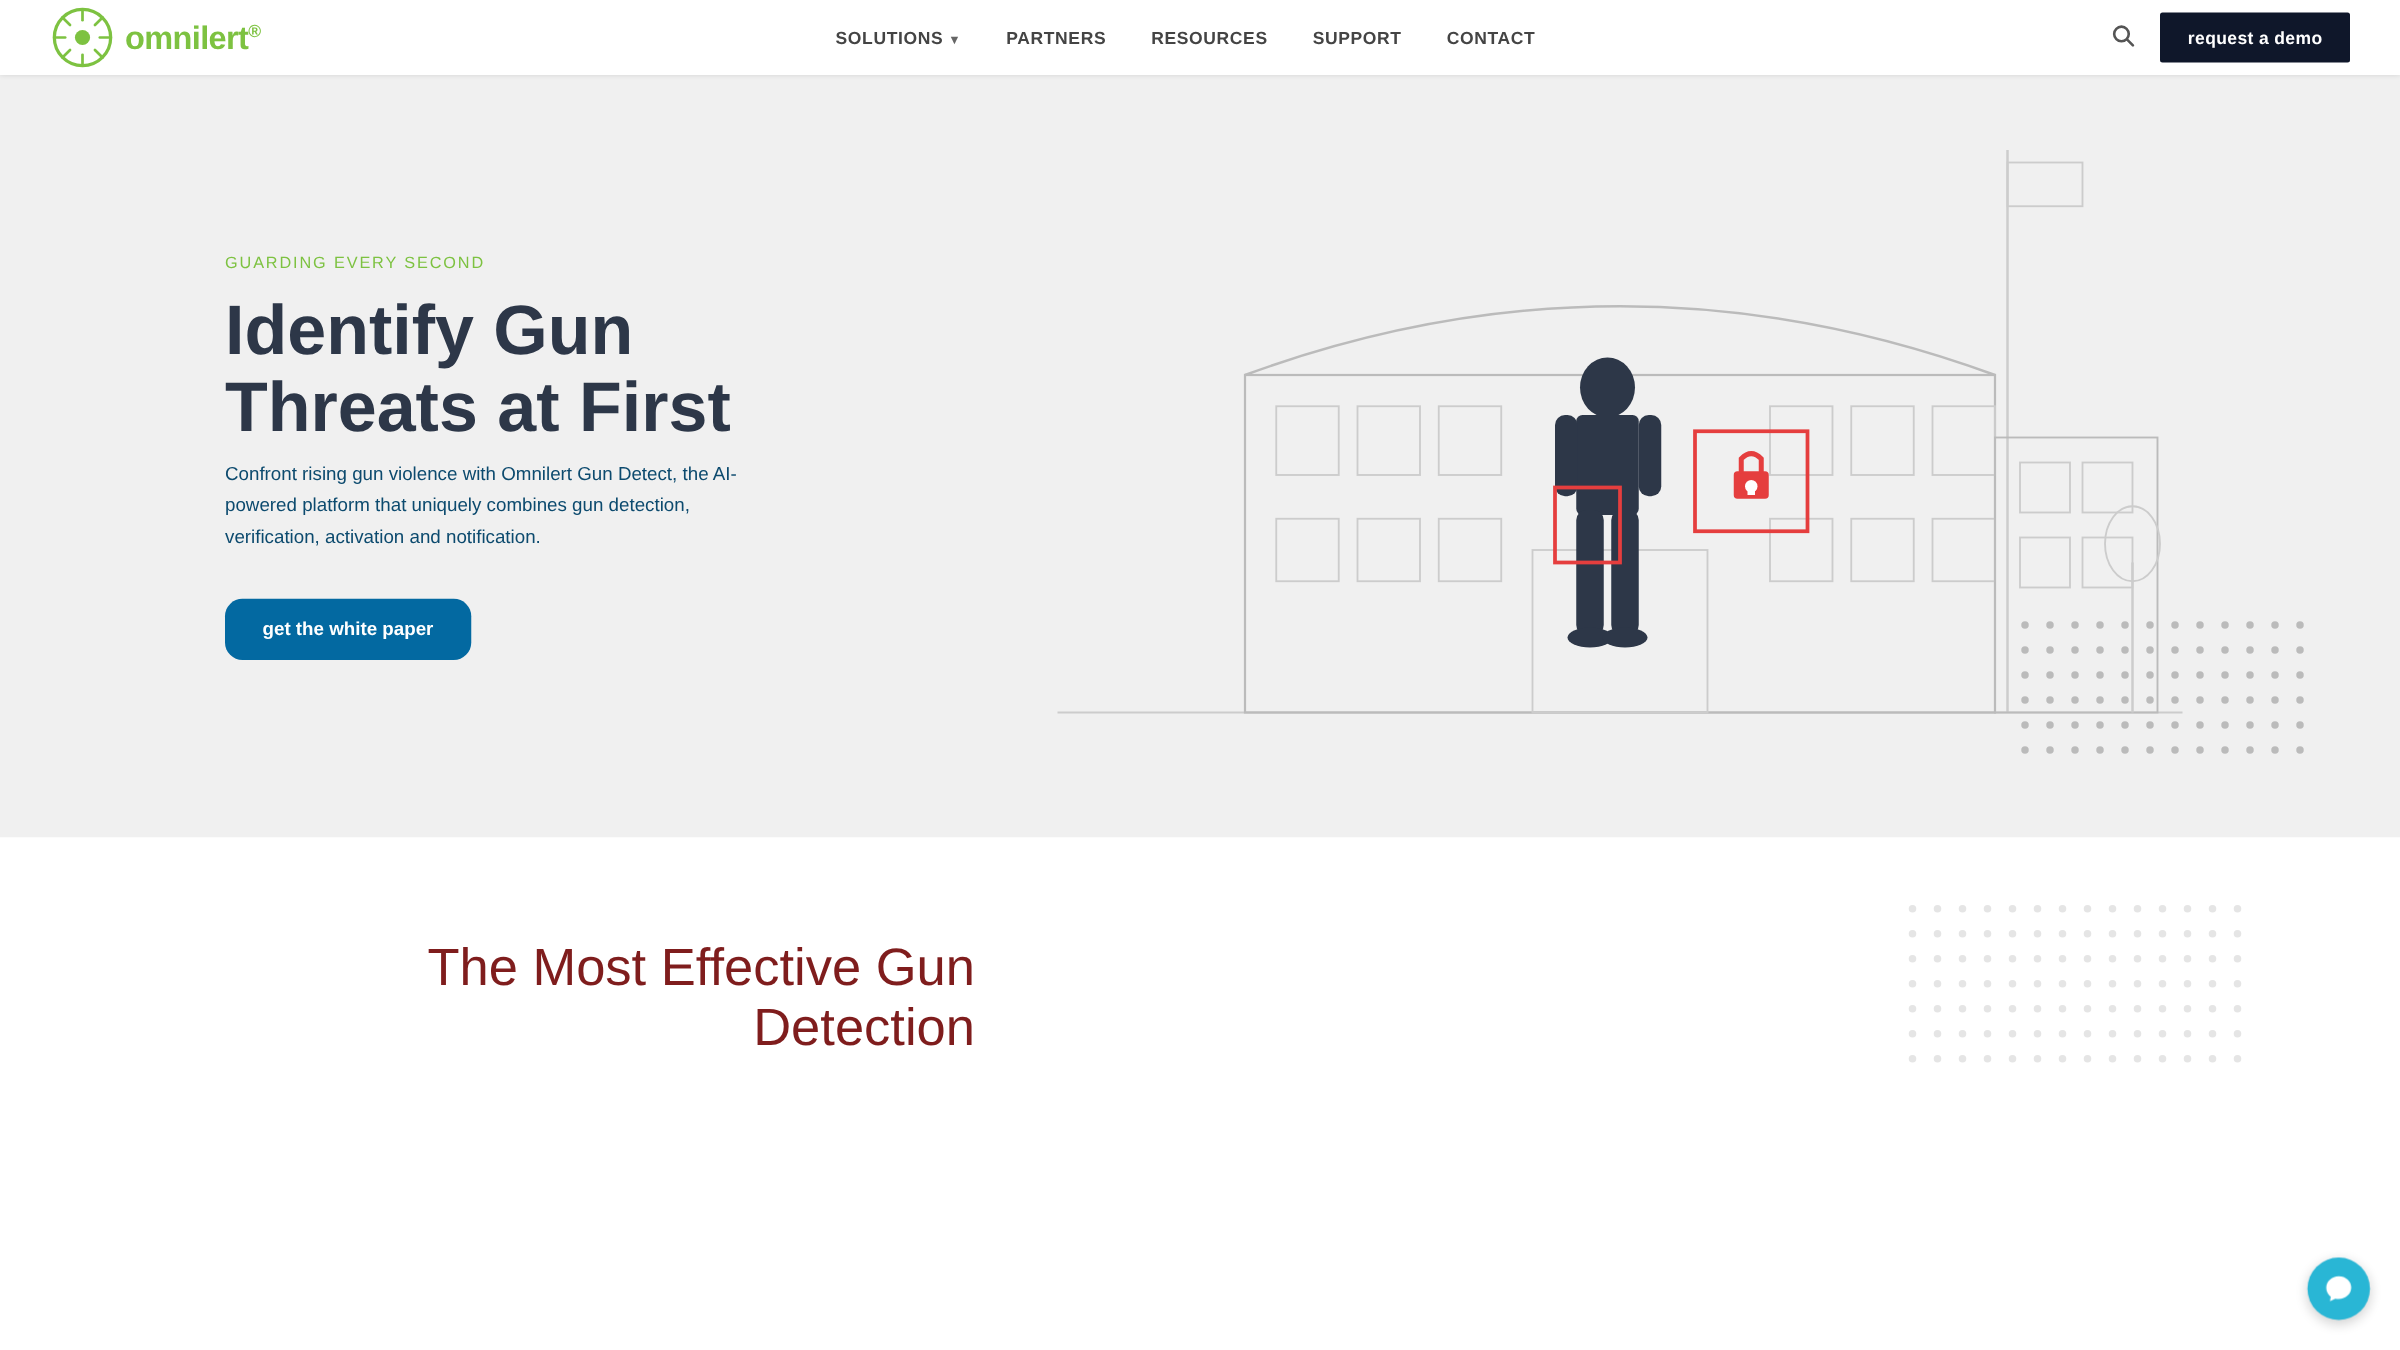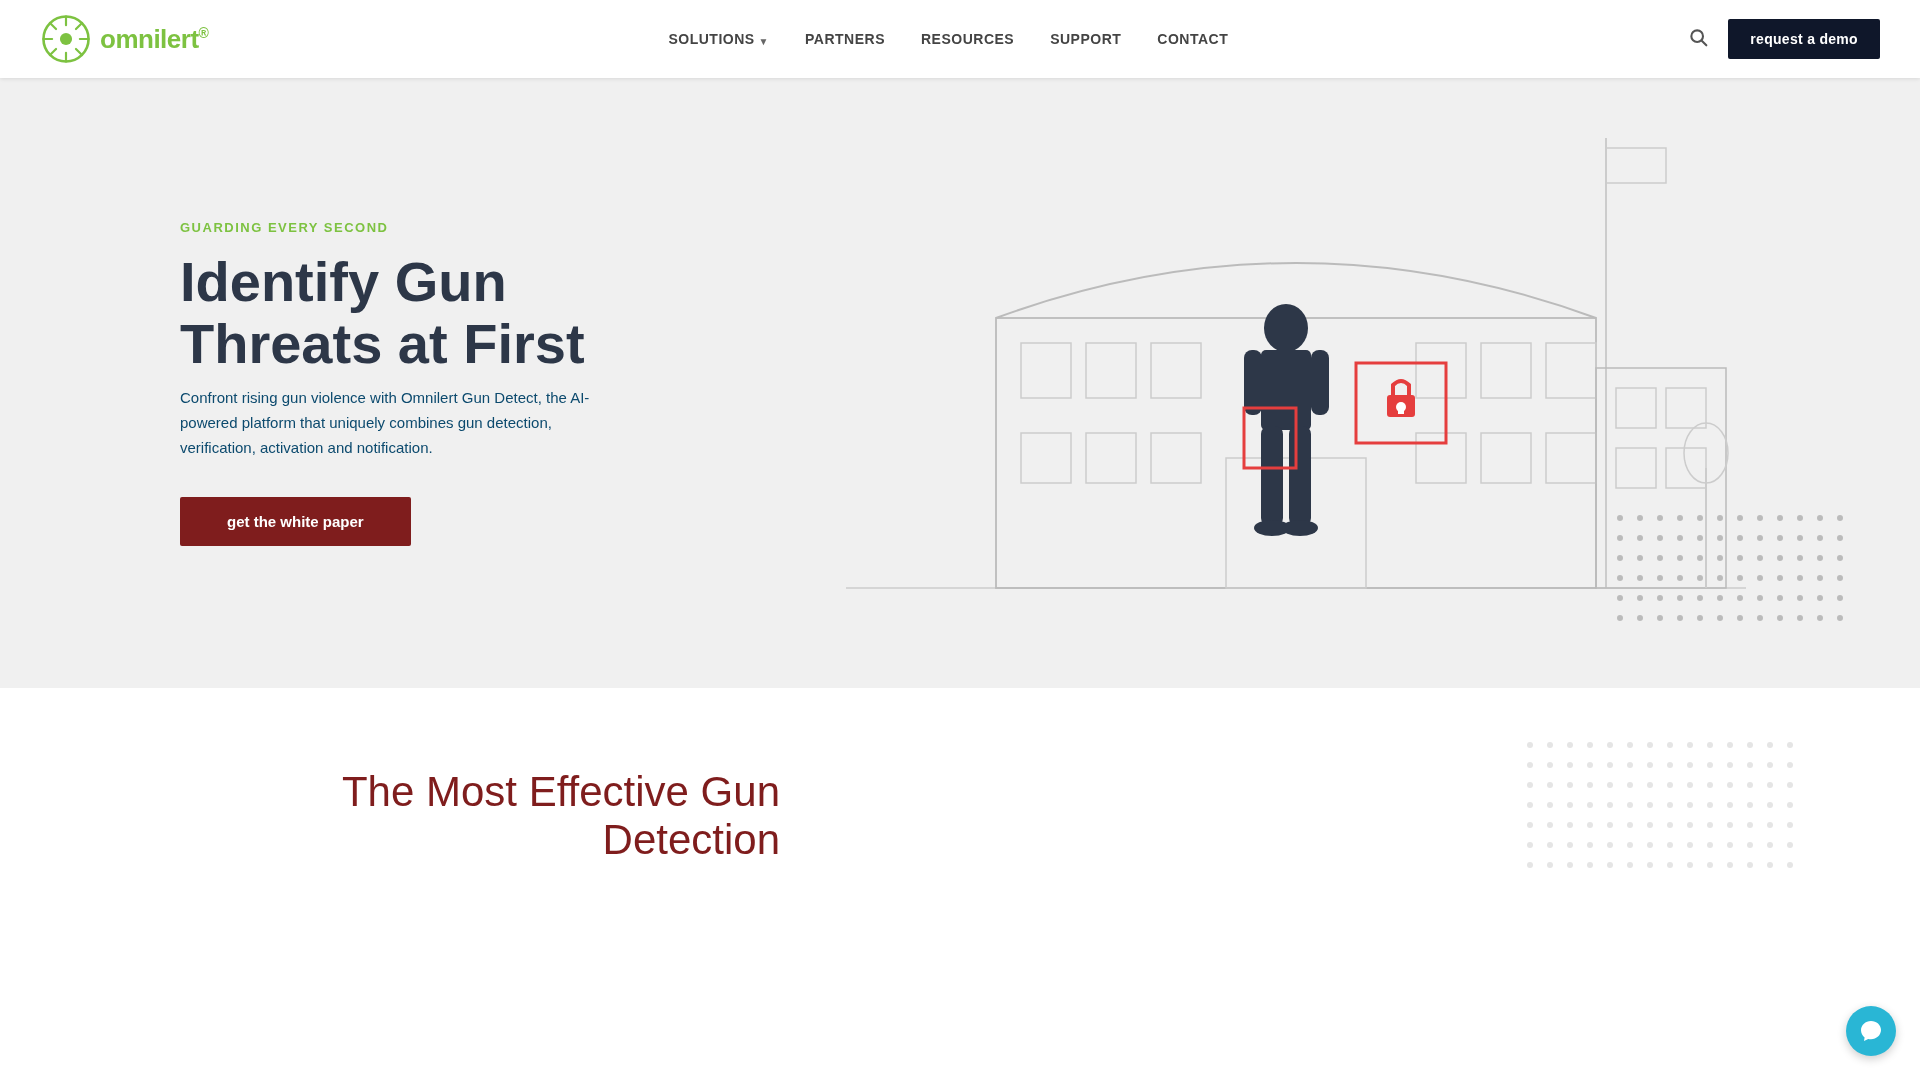--- a/index.html
+++ b/index.html
@@ -4,21 +4,21 @@
   <style>
     * { margin: 0; padding: 0; box-sizing: border-box; }
     body { font-family: 'Arial', sans-serif; background: #fff; overflow-x: hidden; }
 
     
     .navbar {
       display: flex;
       align-items: center;
       justify-content: space-between;
       padding: 0 40px;
-      height: 78px;
+      height: 60px;
       background: #fff;
       box-shadow: 0 1px 4px rgba(0,0,0,0.1);
       position: relative;
       z-index: 100;
     }
     .navbar-left {
       display: flex;
       align-items: center;
     }
     .logo-icon {
@@ -93,49 +93,49 @@
     }
     
     .hero-content {
       position: relative;
       z-index: 10;
       padding: 80px 0 80px 180px;
       max-width: 600px;
     }
     .hero-eyebrow {
       font-size: 13px;
-      font-weight: 700;
+      font-weight: 400;
       color: #7dc241;
       text-transform: uppercase;
       letter-spacing: 1.5px;
       margin-bottom: 16px;
     }
     .hero-title {
       font-size: 56px;
       font-weight: 800;
       color: #2d3748;
       line-height: 1.1;
       margin-bottom: 12px;
     }
     .hero-description {
       font-size: 15px;
       color: #0c4a6e;
       line-height: 1.65;
       margin-bottom: 36px;
       max-width: 430px;
     }
     .white-paper-btn {
-      background: #7f1d1d;
+      background: #0369a1;
       color: #fff;
       border: none;
-      padding: 16px 47px;
+      padding: 16px 30px;
       font-size: 15px;
       font-weight: 600;
       cursor: pointer;
-      border-radius: 2px;
+      border-radius: 14px;
       text-transform: lowercase;
     }
 
     
     .scene-wrapper {
       position: absolute;
       right: 0;
       top: 0;
       width: 65%;
       height: 100%;

